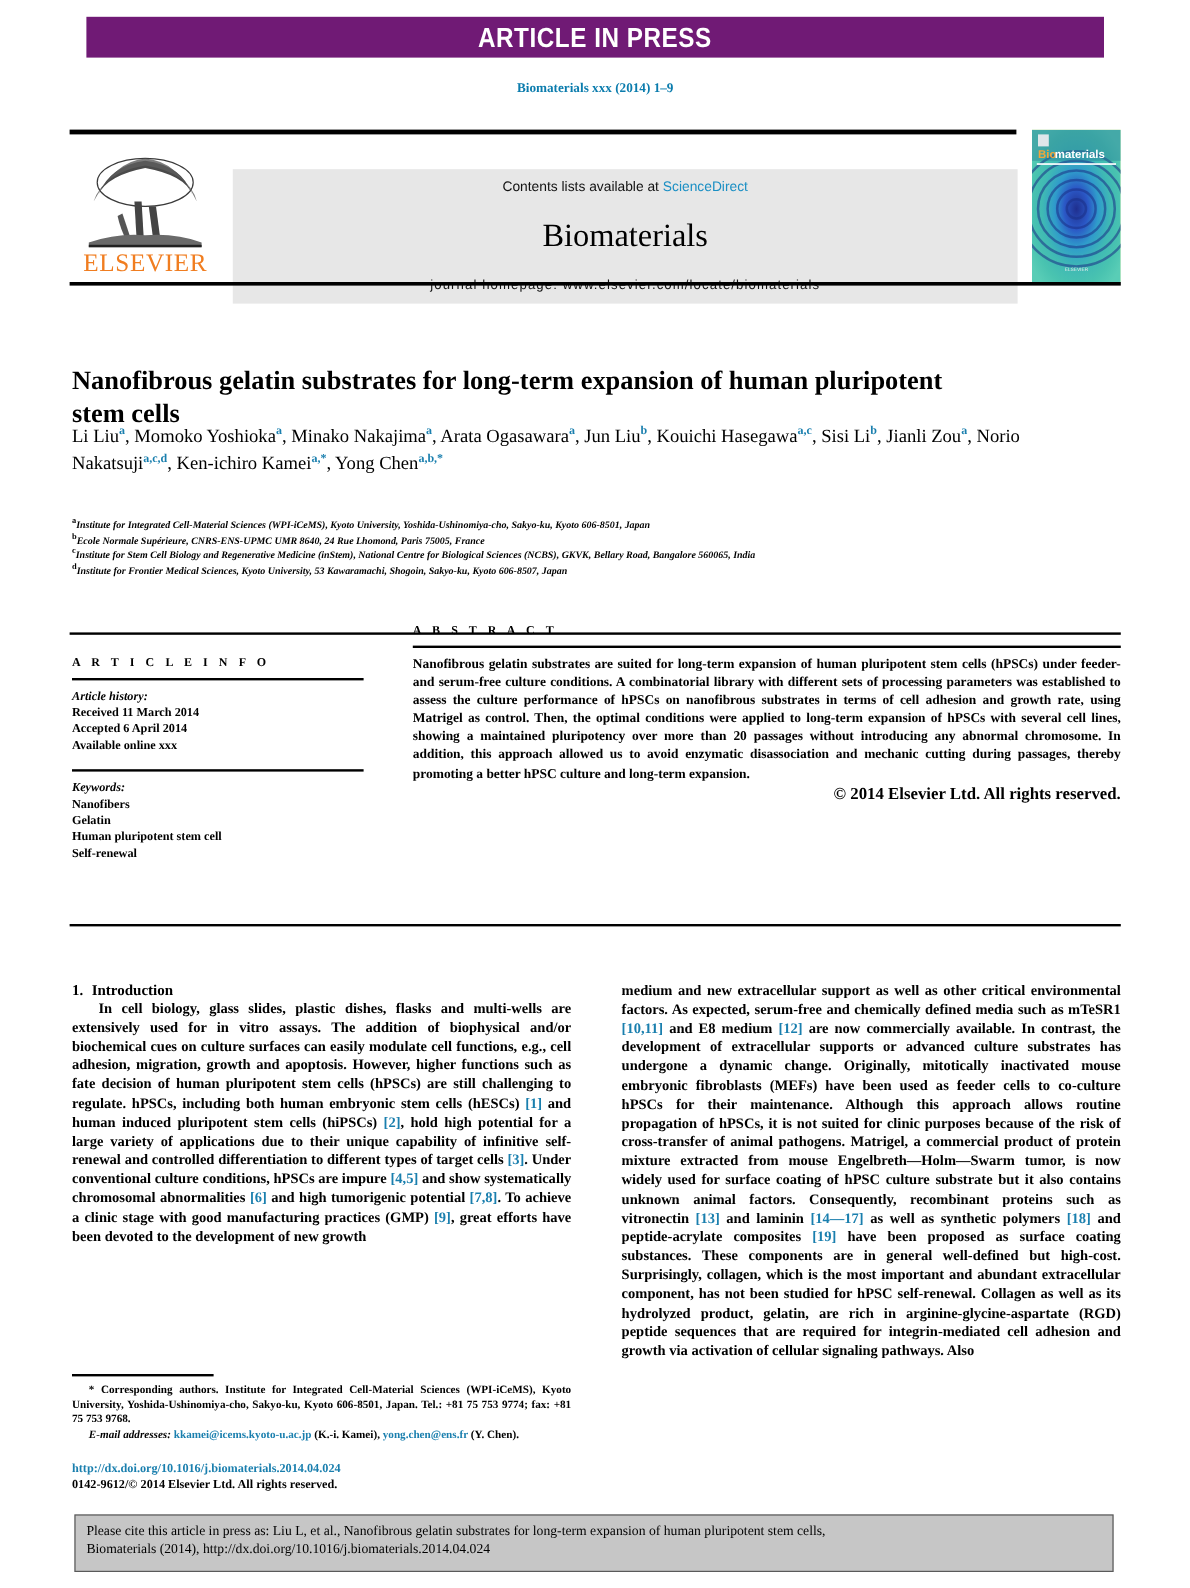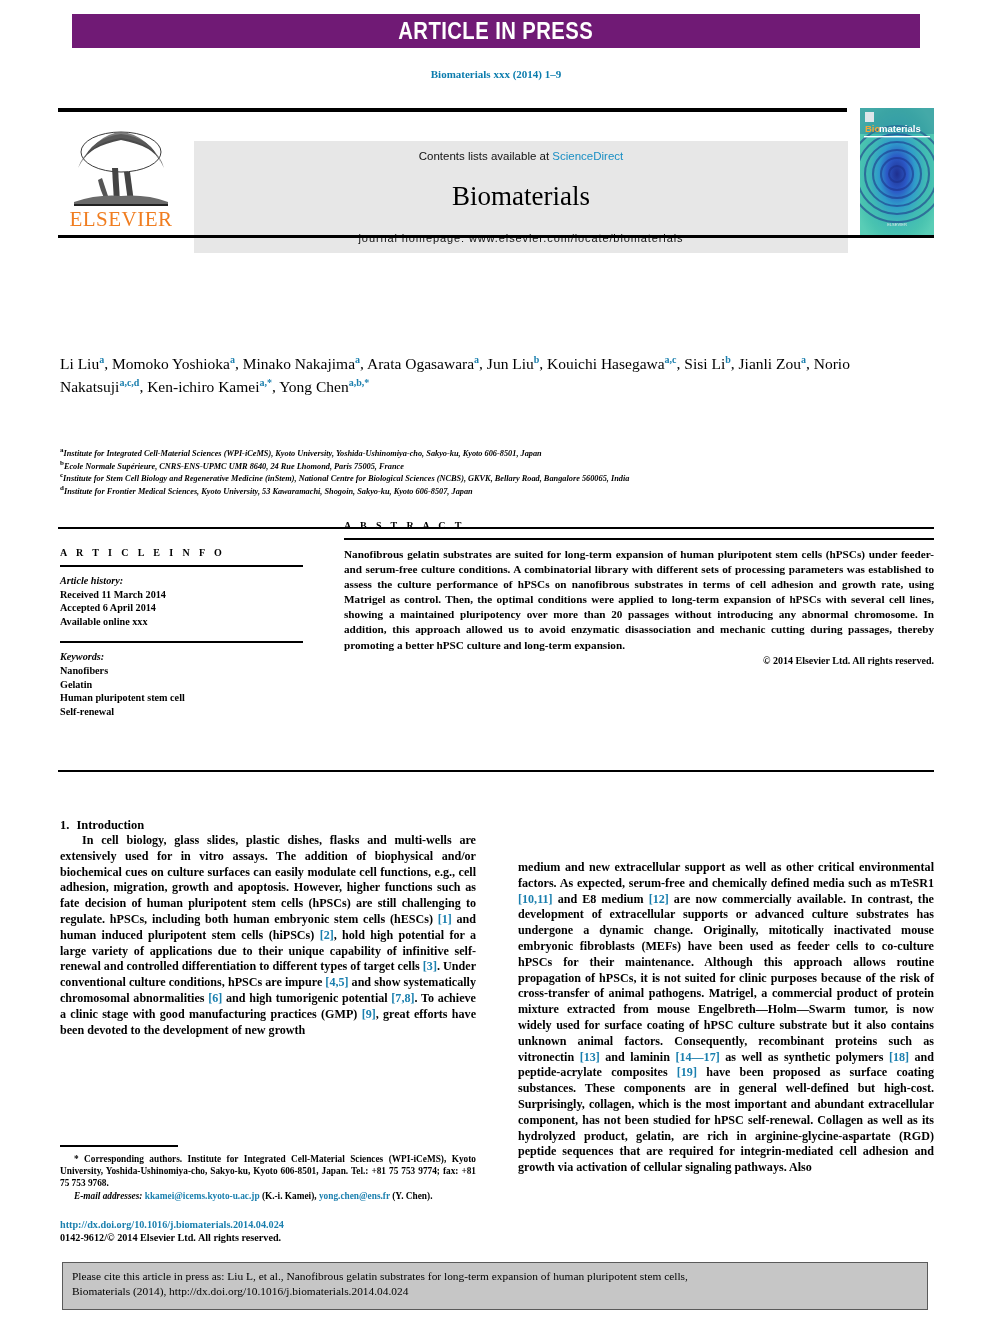--- a/index.html
+++ b/index.html
@@ -155,21 +155,20 @@
   }
   .affils {
     position: absolute;
     left: 60px;
     top: 432px;
     width: 830px;
     font-size: 8.3px;
     line-height: 12.6px;
     font-style: italic;
     font-weight: bold;
-    margin-top: 16px;
   }
   .affils .aff-line { white-space: normal; }
   .affils sup {
     font-style: normal;
     font-size: 7px;
     vertical-align: super;
     line-height: 0;
   }
 
   
@@ -217,37 +216,37 @@
     top: 520px;
     width: 590px;
   }
   .abstract-body {
     font-size: 11.2px;
     line-height: 15.1px;
     text-align: justify;
     font-weight: bold;
   }
   .copyright-line {
-    font-size: 10px;
+    font-size: 14px;
     text-align: right;
     margin-top: 2px;
     font-weight: bold;
   }
 
   
   .col-left {
     position: absolute;
     left: 60px;
     top: 818px;
     width: 416px;
   }
   .col-right {
     position: absolute;
     left: 518px;
-    top: 860px;
+    top: 818px;
     width: 416px;
   }
   .sec-head {
     font-size: 12.5px;
     font-weight: bold;
     margin-bottom: 0;
   }
   .sec-head .num { margin-right: 7px; }
   .body-par {
     font-size: 12.1px;
@@ -378,20 +377,21 @@
         <text x="5" y="24" font-family="Liberation Sans, sans-serif" font-size="9.5" font-weight="bold" fill="#f3a63a">Bio</text>
         <text x="19" y="24" font-family="Liberation Sans, sans-serif" font-size="9.5" font-weight="bold" fill="#ffffff">materials</text>
         <rect x="4" y="28" width="66" height="1.4" fill="#ffffff"></rect>
         <text x="37" y="118" text-anchor="middle" font-family="Liberation Sans, sans-serif" font-size="4" fill="#dfe9ea">ELSEVIER</text>
       </svg>
     </div>
 
     <div class="header-rule-bottom"></div>
   </div>
 
+  <h1 class="title">Nanofibrous gelatin substrates for long-term expansion of human pluripotent stem cells</h1>
 
   <div class="authors"><span>Li Liu</span><sup>a</sup><span>, </span><span>Momoko Yoshioka</span><sup>a</sup><span>, </span><span>Minako Nakajima</span><sup>a</sup><span>, </span><span>Arata Ogasawara</span><sup>a</sup><span>, </span><span>Jun Liu</span><sup>b</sup><span>, </span><span>Kouichi Hasegawa</span><sup>a,c</sup><span>, </span><span>Sisi Li</span><sup>b</sup><span>, </span><span>Jianli Zou</span><sup>a</sup><span>, </span><span>Norio Nakatsuji</span><sup>a,c,d</sup><span>, </span><span>Ken-ichiro Kamei</span><sup>a,*</sup><span>, </span><span>Yong Chen</span><sup>a,b,*</sup></div>
 
   <div class="affils">
       <div class="aff-line"><sup>a</sup><span>Institute for Integrated Cell-Material Sciences (WPI-iCeMS), Kyoto University, Yoshida-Ushinomiya-cho, Sakyo-ku, Kyoto 606-8501, Japan</span></div>
       <div class="aff-line"><sup>b</sup><span>Ecole Normale Supérieure, CNRS-ENS-UPMC UMR 8640, 24 Rue Lhomond, Paris 75005, France</span></div>
       <div class="aff-line"><sup>c</sup><span>Institute for Stem Cell Biology and Regenerative Medicine (inStem), National Centre for Biological Sciences (NCBS), GKVK, Bellary Road, Bangalore 560065, India</span></div>
       <div class="aff-line"><sup>d</sup><span>Institute for Frontier Medical Sciences, Kyoto University, 53 Kawaramachi, Shogoin, Sakyo-ku, Kyoto 606-8507, Japan</span></div>
     </div>
 

